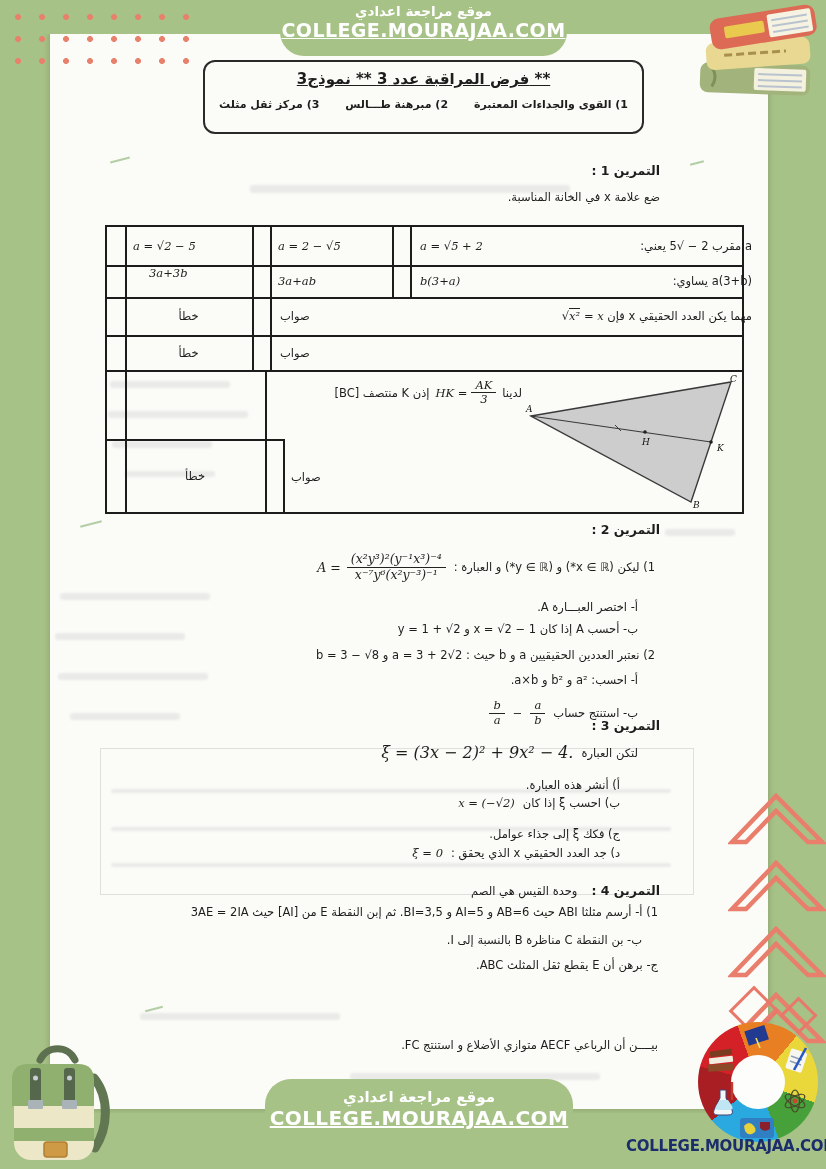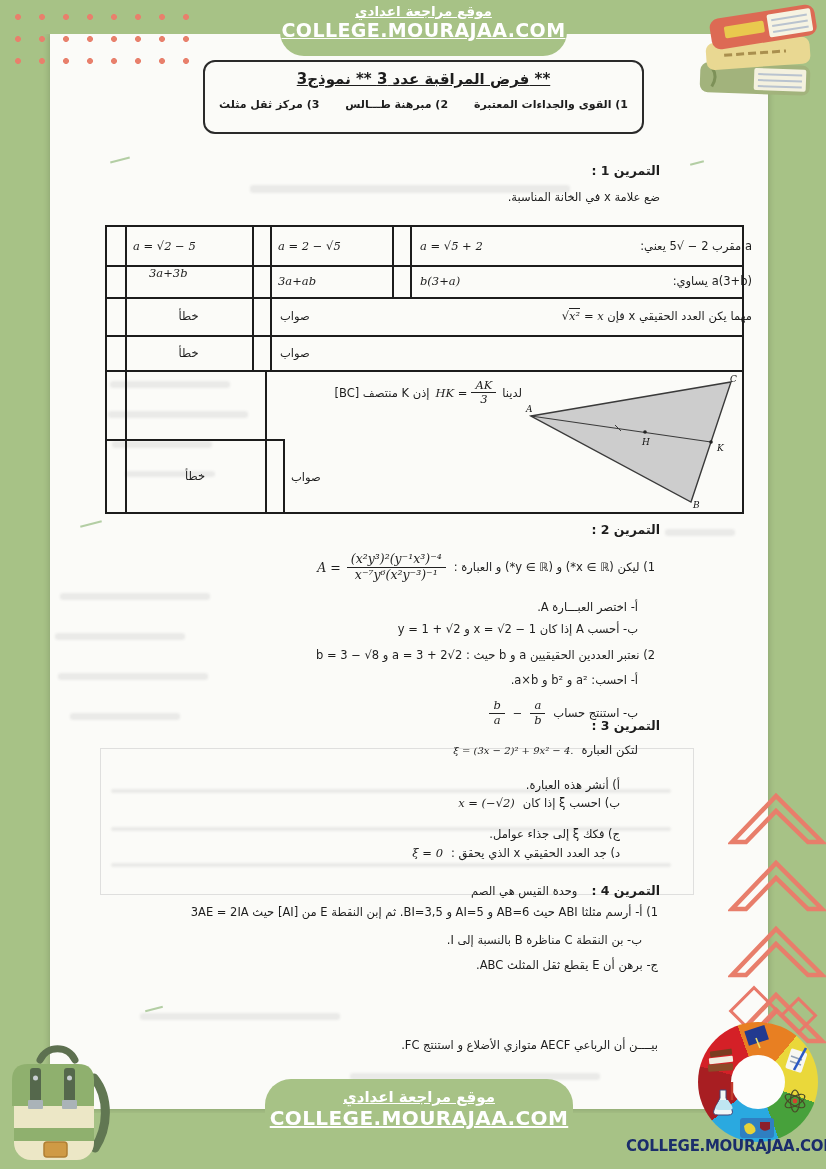--- a/index.html
+++ b/index.html
@@ -23,21 +23,21 @@
   .tbl{position:absolute;left:55px;top:192px;width:635px;height:285px;border:2px solid #1c1c1c}
   .vline,.hline{position:absolute;background:#1c1c1c}
   .cell{position:absolute;display:flex;align-items:center;font-size:11.5px}
   .between{justify-content:space-between;padding:0 10px}
   .rowflex{position:absolute;direction:rtl;display:flex;align-items:center;gap:8px;white-space:nowrap}
   .bleed{position:absolute;background:rgba(70,70,78,.09);filter:blur(1px);border-radius:3px}
   .bleedbox{position:absolute;border:1px solid rgba(80,80,85,.16)}
   .scrib{position:absolute;border-bottom:2.5px solid rgba(120,170,95,.55);transform:rotate(-14deg)}
   .band{position:absolute;left:0;width:826px;background:#a7c286;z-index:20}
   .tab{position:absolute;background:#a7c286;z-index:21;text-align:center;color:#fff;font-weight:bold}
-  .tab .l1{font-size:13.5px;text-decoration:underline;margin-top:3px}
+  .tab .l1{font-size:13.5px;margin-top:3px}
   .tab .l2{font-size:19px;text-decoration:underline;letter-spacing:.4px}
   .tabbot .l1{font-size:15px;margin-top:9px}
   .tabbot .l2{font-size:20px}
   .dots{position:absolute;left:0;top:4px;width:206px;height:62px;z-index:25;
         background-image:radial-gradient(circle,#e8806c 2.6px,rgba(0,0,0,0) 3.3px);
         background-size:24px 22px;background-position:6px 2px}
   .ring{position:absolute;left:698px;top:1022px;width:120px;height:120px;border-radius:50%;z-index:30;
         background:conic-gradient(from -75deg,#d42027 0 55deg,#e87f22 55deg 115deg,#ead83a 115deg 185deg,
         #47a13b 185deg 235deg,#2aa9e0 235deg 305deg,#a81e22 305deg 360deg)}
   .ringhole{position:absolute;left:33px;top:33px;width:54px;height:54px;border-radius:50%;background:#fdfdfb}
@@ -188,21 +188,21 @@
       <span class="m">−</span>
       <span class="m frac" dir="ltr">
           <span class="fn">b</span>
           <span>a</span>
         </span>
     </div>
 
     <div class="abs rtl h" style="right:108px;top:685px">التمرين 3 :</div>
     <div class="rowflex" style="right:130px;top:710px">
       <span class="t">لتكن العبارة</span>
-      <span class="m" dir="ltr" style="font-size:10px">ξ = (3x − 2)² + 9x² − 4.</span>
+      <span class="m" dir="ltr" style="font-size:16px">ξ = (3x − 2)² + 9x² − 4.</span>
     </div>
     <div class="abs rtl t" style="right:148px;top:745px">أ) أنشر هذه العبارة.</div>
     <div class="rowflex" style="right:148px;top:763px">
       <span class="t">ب) احسب ξ إذا كان</span>
       <span class="m" dir="ltr">x = (−√2)</span>
     </div>
     <div class="abs rtl t" style="right:148px;top:794px">ج) فكك ξ إلى جذاء عوامل.</div>
     <div class="rowflex" style="right:148px;top:813px">
       <span class="t">د) جد العدد الحقيقي x الذي يحقق :</span>
       <span class="m" dir="ltr">ξ = 0</span>

